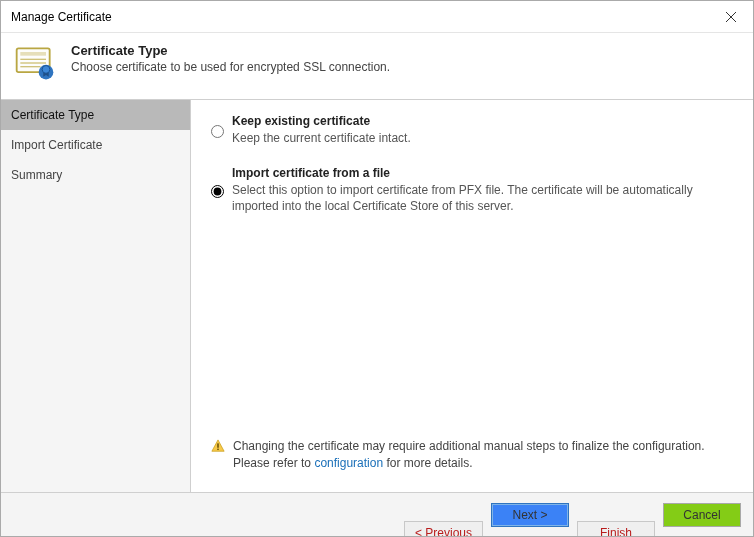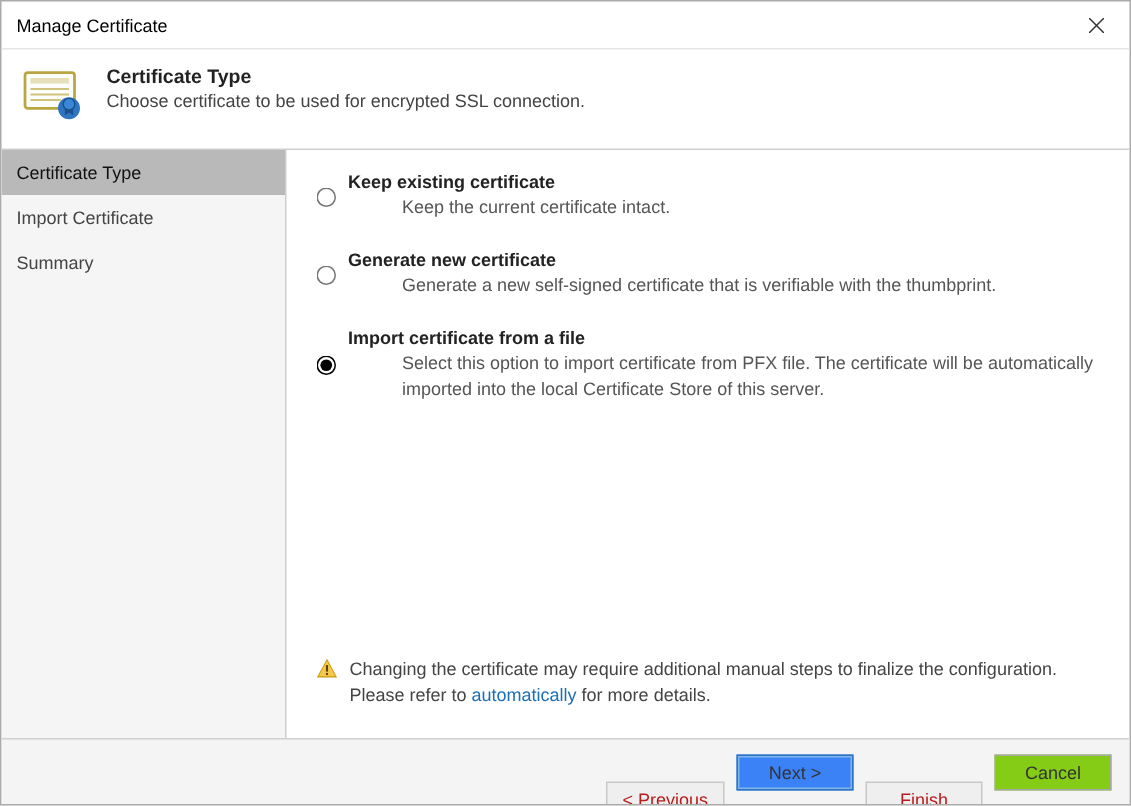--- a/index.html
+++ b/index.html
@@ -81,21 +81,21 @@
     gap: 8px;
     margin-bottom: 20px;
   }
   .opt input[type=radio] {
     margin: 2px 0 0 0;
     width: 13px; height: 13px;
     accent-color: #000;
   }
   .opt-texts { flex: 1; }
   .opt-title { font-weight: 700; color: #222; margin-bottom: 2px; }
-  .opt-desc { color: #555; line-height: 1.35; margin-left: 36px; }
+  .opt-desc { color: #555; line-height: 1.35; }
 
   .notice {
     display: flex;
     align-items: flex-start;
     gap: 8px;
     padding: 4px 0 12px 0;
     color: #444;
     line-height: 1.4;
   }
   .notice .warn-icon { flex-shrink: 0; margin-top: 1px; }
@@ -180,27 +180,20 @@
     <div class="options">
 
       <label class="opt">
         <input type="radio" name="certopt" style="">
         <div class="opt-texts">
           <div class="opt-title">Keep existing certificate</div>
           <div class="opt-desc">Keep the current certificate intact.</div>
         </div>
       </label>
 
-      <label class="opt">
-        <input type="radio" name="certopt" style="">
-        <div class="opt-texts">
-          <div class="opt-title">Generate new certificate</div>
-          <div class="opt-desc">Generate a new self-signed certificate that is verifiable with the thumbprint.</div>
-        </div>
-      </label>
 
 
       <label class="opt">
         <input type="radio" name="certopt" checked="" style="">
         <div class="opt-texts">
           <div class="opt-title">Import certificate from a file</div>
           <div class="opt-desc">Select this option to import certificate from PFX file. The certificate will be automatically imported into the local Certificate Store of this server.</div>
         </div>
       </label>
 
@@ -208,21 +201,21 @@
 
     <div class="notice">
       <span class="warn-icon">
         <svg width="14" height="14" viewBox="0 0 16 16">
           <path d="M8 1 L15 14 L1 14 Z" fill="#f7c948" stroke="#c79a12" stroke-width="0.8"></path>
           <rect x="7.2" y="5" width="1.6" height="5" fill="#5a4300"></rect>
           <rect x="7.2" y="11" width="1.6" height="1.6" fill="#5a4300"></rect>
         </svg>
       </span>
       <div>
-        <span>Changing the certificate may require additional manual steps to finalize the configuration. Please refer to </span><a>automatically</a><span> for more details.</span>
+        <span>Changing the certificate may require additional manual steps to finalize the configuration. Please refer to </span><a>configuration</a><span> for more details.</span>
       </div>
     </div>
   </div>
 </div>
 
 <div class="footer">
   <button class="btn disabled">&lt; Previous</button>
   <button class="btn default">Next &gt;</button>
   <button class="btn disabled">Finish</button>
   <button class="btn">Cancel</button>

